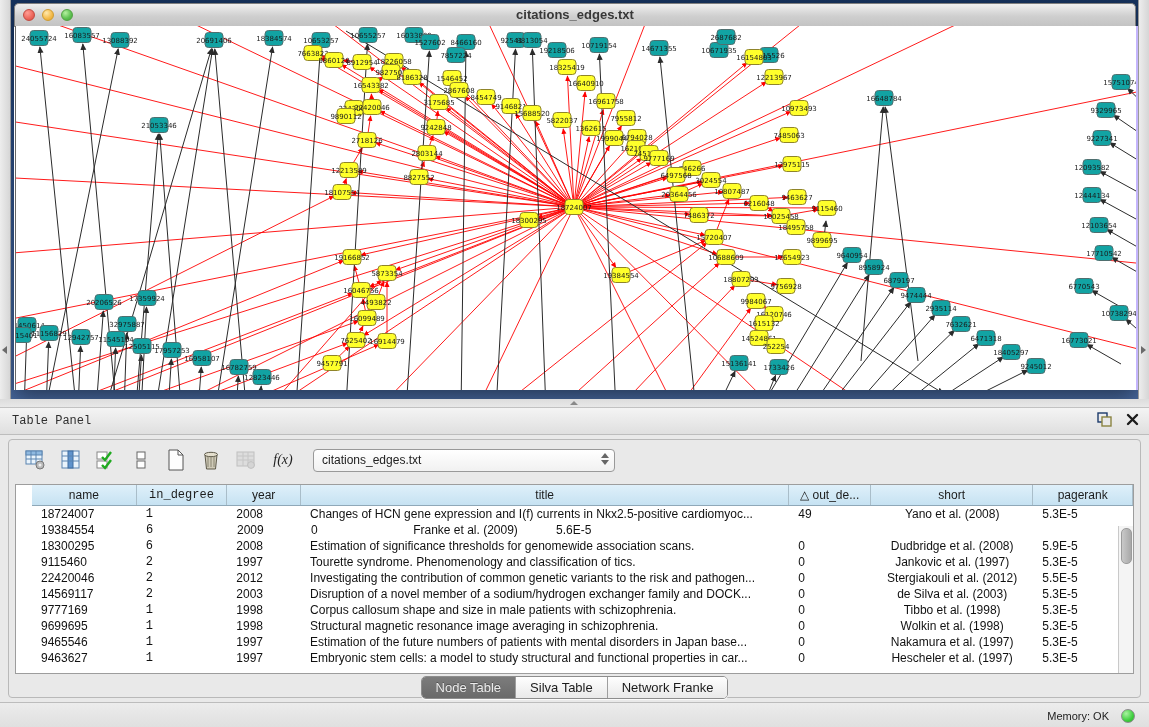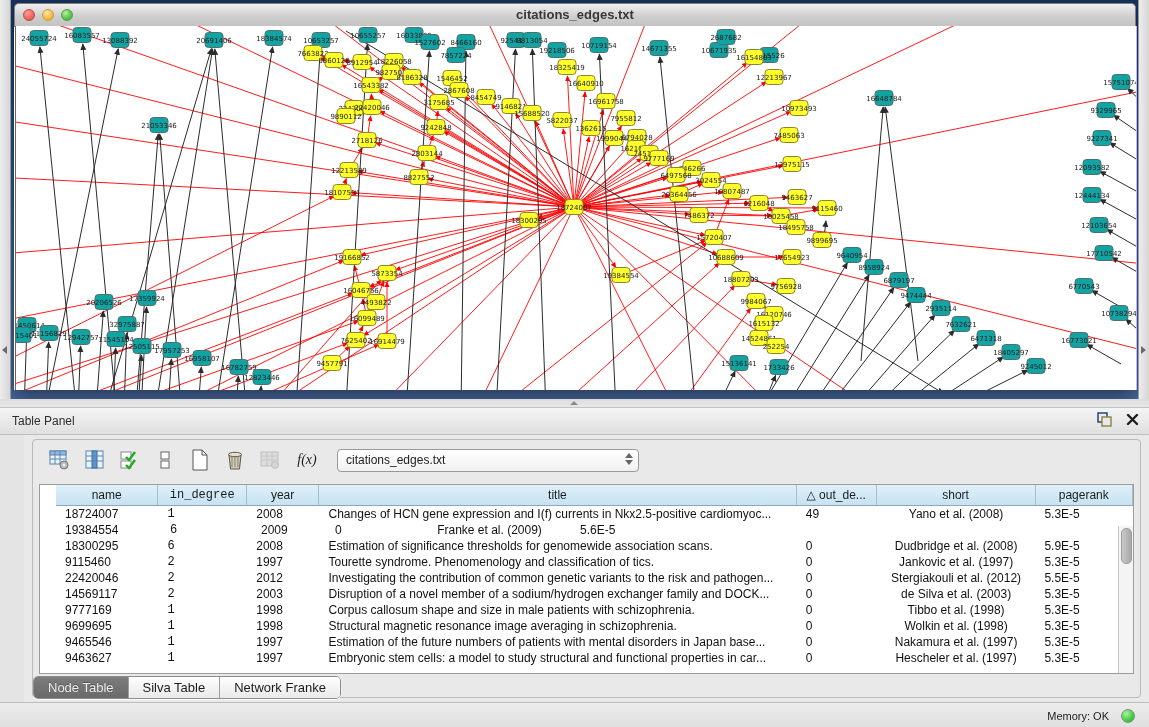--- a/index.html
+++ b/index.html
@@ -15,40 +15,40 @@
   .side-strip.right .collapse-arrow{border-right:none;border-left:5px solid #6b6b6b;left:2px;}
 
   .net-window{position:absolute;left:14px;top:3px;width:1122px;height:387px;border-radius:6px 6px 0 0;box-shadow:0 8px 22px rgba(0,0,0,.45);background:#fff;}
   .titlebar{height:22px;border-radius:5px 5px 0 0;background:linear-gradient(#f0f0f0,#cfcfcf 55%,#c3c3c3);border:1px solid #7e7e7e;border-bottom:1px solid #8e8e8e;position:relative;}
   .title-text{position:absolute;left:0;right:0;top:3px;text-align:center;font-size:13px;font-weight:bold;color:#383838;}
   .lights{position:absolute;left:8px;top:5px;display:flex;gap:7px;}
   .light{width:12px;height:12px;border-radius:50%;}
   .light.red{background:radial-gradient(circle at 35% 30%,#ff9d94,#ee6a5f 55%,#d3493e);border:1px solid #c34a41;box-sizing:border-box;}
   .light.yellow{background:radial-gradient(circle at 35% 30%,#ffe9ae,#f5bd4f 55%,#e0a125);border:1px solid #cf9c32;box-sizing:border-box;}
   .light.green{background:radial-gradient(circle at 35% 30%,#b5f0a0,#61c354 55%,#3fa435);border:1px solid #52a143;box-sizing:border-box;}
-  .canvas{position:absolute;left:1px;top:23px;width:1120px;height:364px;background:#fff;border-left:1px solid #666;border-right:1px solid #c4b5fd;overflow:hidden;}
+  .canvas{position:absolute;left:1px;top:23px;width:1120px;height:364px;background:#fff;border-left:1px solid #666;border-right:6px solid #c4b5fd;overflow:hidden;}
   .canvas svg{display:block;}
 
   svg .er{stroke:#f00;stroke-width:0.9;}
   svg .ek{stroke:#2b2b2b;stroke-width:1;}
   svg .nt rect{fill:#12a3a3;stroke:#4f6f6f;stroke-width:1;}
   svg .ny rect{fill:#ffff2b;stroke:#8f842a;stroke-width:1;}
   svg text{font-family:"DejaVu Sans",sans-serif;font-size:7px;fill:#1a1a1a;text-anchor:middle;}
 
   
   .gap{position:relative;height:8px;background:linear-gradient(#dcdcdc,#e8e8e8);}
   .grip{position:absolute;left:570px;top:2px;width:0;height:0;border-left:4px solid transparent;border-right:4px solid transparent;border-bottom:4px solid #8a8a8a;}
 
   
   .panel-header{height:26px;background:linear-gradient(#f4f4f4,#dfdfdf);border-top:1px solid #c2c2c2;border-bottom:1px solid #bdbdbd;position:relative;display:flex;align-items:center;}
-  .panel-title{font-size:12px;color:#2e2e2e;padding-left:12px;}
+  .panel-title{font-size:12px;color:#2e2e2e;padding-left:12px;font-family:Liberation Mono, monospace;}
   .panel-ctrls{position:absolute;right:10px;top:4px;display:flex;gap:14px;align-items:center;}
   .panel-ctrls svg{display:block;}
 
-  .panel-body{height:267px;background:#e9e9e9;position:relative;margin-left:24px;}
+  .panel-body{height:267px;background:#e9e9e9;position:relative;}
   .content-frame{position:absolute;left:8px;right:8px;top:4px;bottom:4px;border:1px solid #b9b9b9;border-radius:4px;background:#e9e9e9;}
 
   .toolbar{height:40px;display:flex;align-items:center;gap:9px;padding-left:14px;}
   .tbtn{width:26px;height:26px;display:flex;align-items:center;justify-content:center;border-radius:4px;}
   .tbtn svg{display:block;}
   .fx{font-size:14px;color:#222;font-family:"Liberation Serif",serif;font-style:italic;padding:0 2px;}
   .src-select{margin-left:6px;width:300px;height:21px;border:1px solid #999;border-radius:4px;background:linear-gradient(#fff,#f1f1f1);display:flex;align-items:center;position:relative;}
   .src-select .val{font-size:12px;color:#222;padding-left:8px;flex:1;}
   .stepper{position:absolute;right:5px;top:3px;display:flex;flex-direction:column;gap:2px;}
   .stepper i{display:block;width:0;height:0;border-left:4px solid transparent;border-right:4px solid transparent;}
@@ -60,21 +60,21 @@
   .thead{display:flex;height:20px;background:linear-gradient(#dff0fa,#c6e2f2);border-bottom:1px solid #8fa8b8;flex:0 0 auto;}
   .th{font-size:12px;color:#1c1c1c;text-align:center;line-height:20px;border-right:1px solid #a9bdc9;box-sizing:border-box;overflow:hidden;white-space:nowrap;}
   .tbody{flex:1;overflow:hidden;position:relative;}
   .tr{display:flex;height:16px;line-height:16px;}
   .td{font-size:12px;color:#111;box-sizing:border-box;padding-left:9px;overflow:hidden;white-space:nowrap;text-overflow:ellipsis;}
   .c0{width:105px;} .c1{width:91px;font-family:Liberation Mono, monospace;} .c2{width:74px;} .c3{width:490px;} .c4{width:82px;} .c5{width:163px;text-align:center;padding-left:0;} .c6{width:100px;}
   .vscroll{position:absolute;right:0;top:20px;bottom:0;width:14px;background:#f4f4f4;border-left:1px solid #c9c9c9;}
   .vthumb{position:absolute;left:2px;top:2px;width:9px;height:34px;border-radius:5px;background:linear-gradient(90deg,#c9c9c9,#a8a8a8);border:1px solid #9b9b9b;}
 
   
-  .tabsrow{position:absolute;left:0;right:0;top:236px;height:26px;display:flex;justify-content:flex-start;}
+  .tabsrow{position:absolute;left:0;right:0;top:236px;height:26px;display:flex;justify-content:center;}
   .segctl{display:inline-flex;height:21px;border:1px solid #8d8d8d;border-radius:5px;overflow:hidden;background:#fff;box-shadow:0 1px 0 rgba(255,255,255,.8);}
   .seg{font-size:13px;padding:0 14px;line-height:21px;color:#1b1b1b;background:linear-gradient(#fefefe,#e9e9e9);border-right:1px solid #9e9e9e;cursor:default;}
   .seg:last-child{border-right:none;}
   .seg.active{background:linear-gradient(#7c7c7c,#6a6a6a);color:#ececec;text-shadow:0 -1px 0 rgba(0,0,0,.3);}
 
   
   .statusbar{height:27px;background:linear-gradient(#ececec,#dedede);border-top:1px solid #bcbcbc;position:relative;}
   .mem{position:absolute;right:40px;top:7px;font-size:11px;color:#222;}
   .memdot{position:absolute;right:14px;top:6px;width:14px;height:14px;border-radius:50%;background:radial-gradient(circle at 35% 30%,#a9f2a0,#3ecf3e 60%,#27a827);border:1px solid #8b8b8b;box-sizing:border-box;}
 </style>

